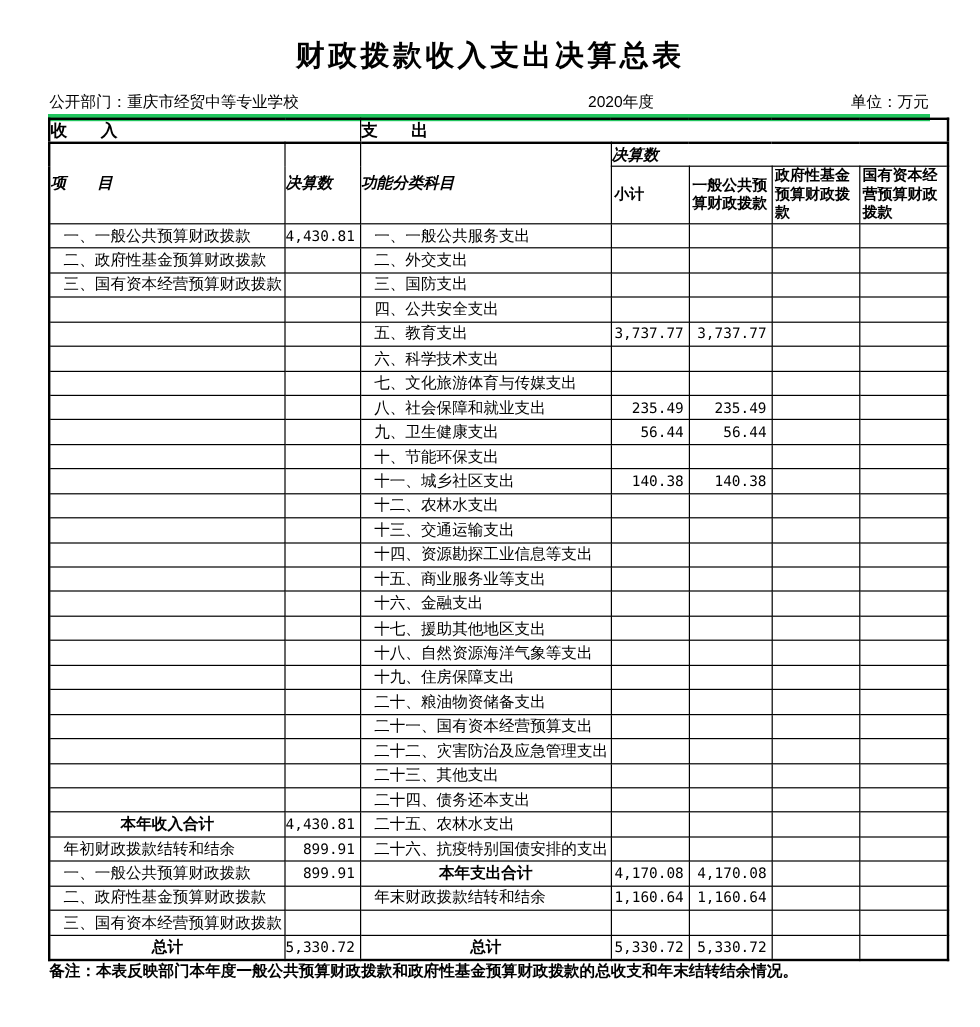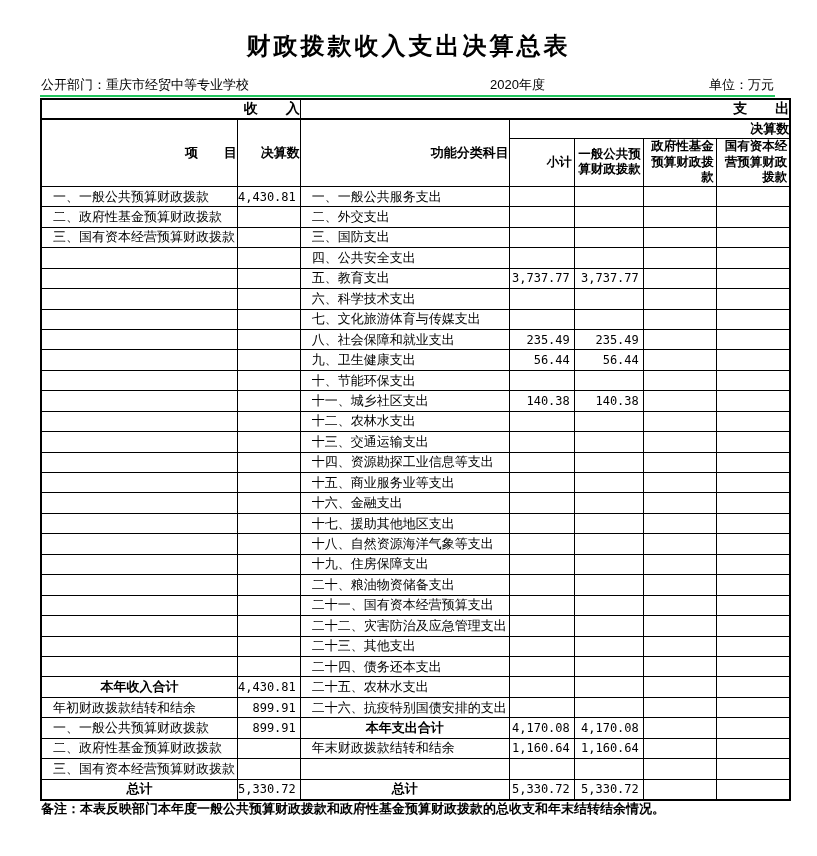--- a/index.html
+++ b/index.html
@@ -26,44 +26,44 @@
     top: 63px; left: 40px;
     width: 735px;
     text-align: right;
     font-size: 13px;
   }
   .info-row {
     position: absolute;
     top: 79px; left: 40px;
     width: 735px;
     height: 16px;
-    border-bottom: 2px solid #22c55e;
+    border-bottom: 6px solid #22c55e;
     font-size: 13px;
   }
   .info-row .dept { position: absolute; left: 1px; bottom: 1px; }
   .info-row .year { position: absolute; left: 450px; bottom: 1px; }
   .info-row .unit { position: absolute; right: 1px; bottom: 1px; }
 
   table.budget {
     position: absolute;
     top: 98px; left: 40px;
     border-collapse: collapse;
     table-layout: fixed;
     border: 2px solid #000;
   }
   .budget th, .budget td {
     border: 1px solid #000;
     overflow: hidden;
     white-space: nowrap;
     padding: 0;
     vertical-align: middle;
   }
-  .budget thead th { font-weight: bold; text-align: right; font-size: 13px; }
+  .budget thead th { font-weight: bold; text-align: left; font-size: 13px; }
   tr.h1 th { height: 15px; border-bottom: 2px solid #000; font-size: 14px; }
-  tr.h2 th { height: 17px; }
+  tr.h2 th { height: 17px; font-style: italic; }
   tr.h3 th {
     height: 44px;
     font-size: 12.5px;
     white-space: normal;
     line-height: 1.25;
     padding: 0 2px;
     word-break: break-all;
   }
   tbody tr { height: 20.45px; }
   tbody td { font-size: 13px; }

